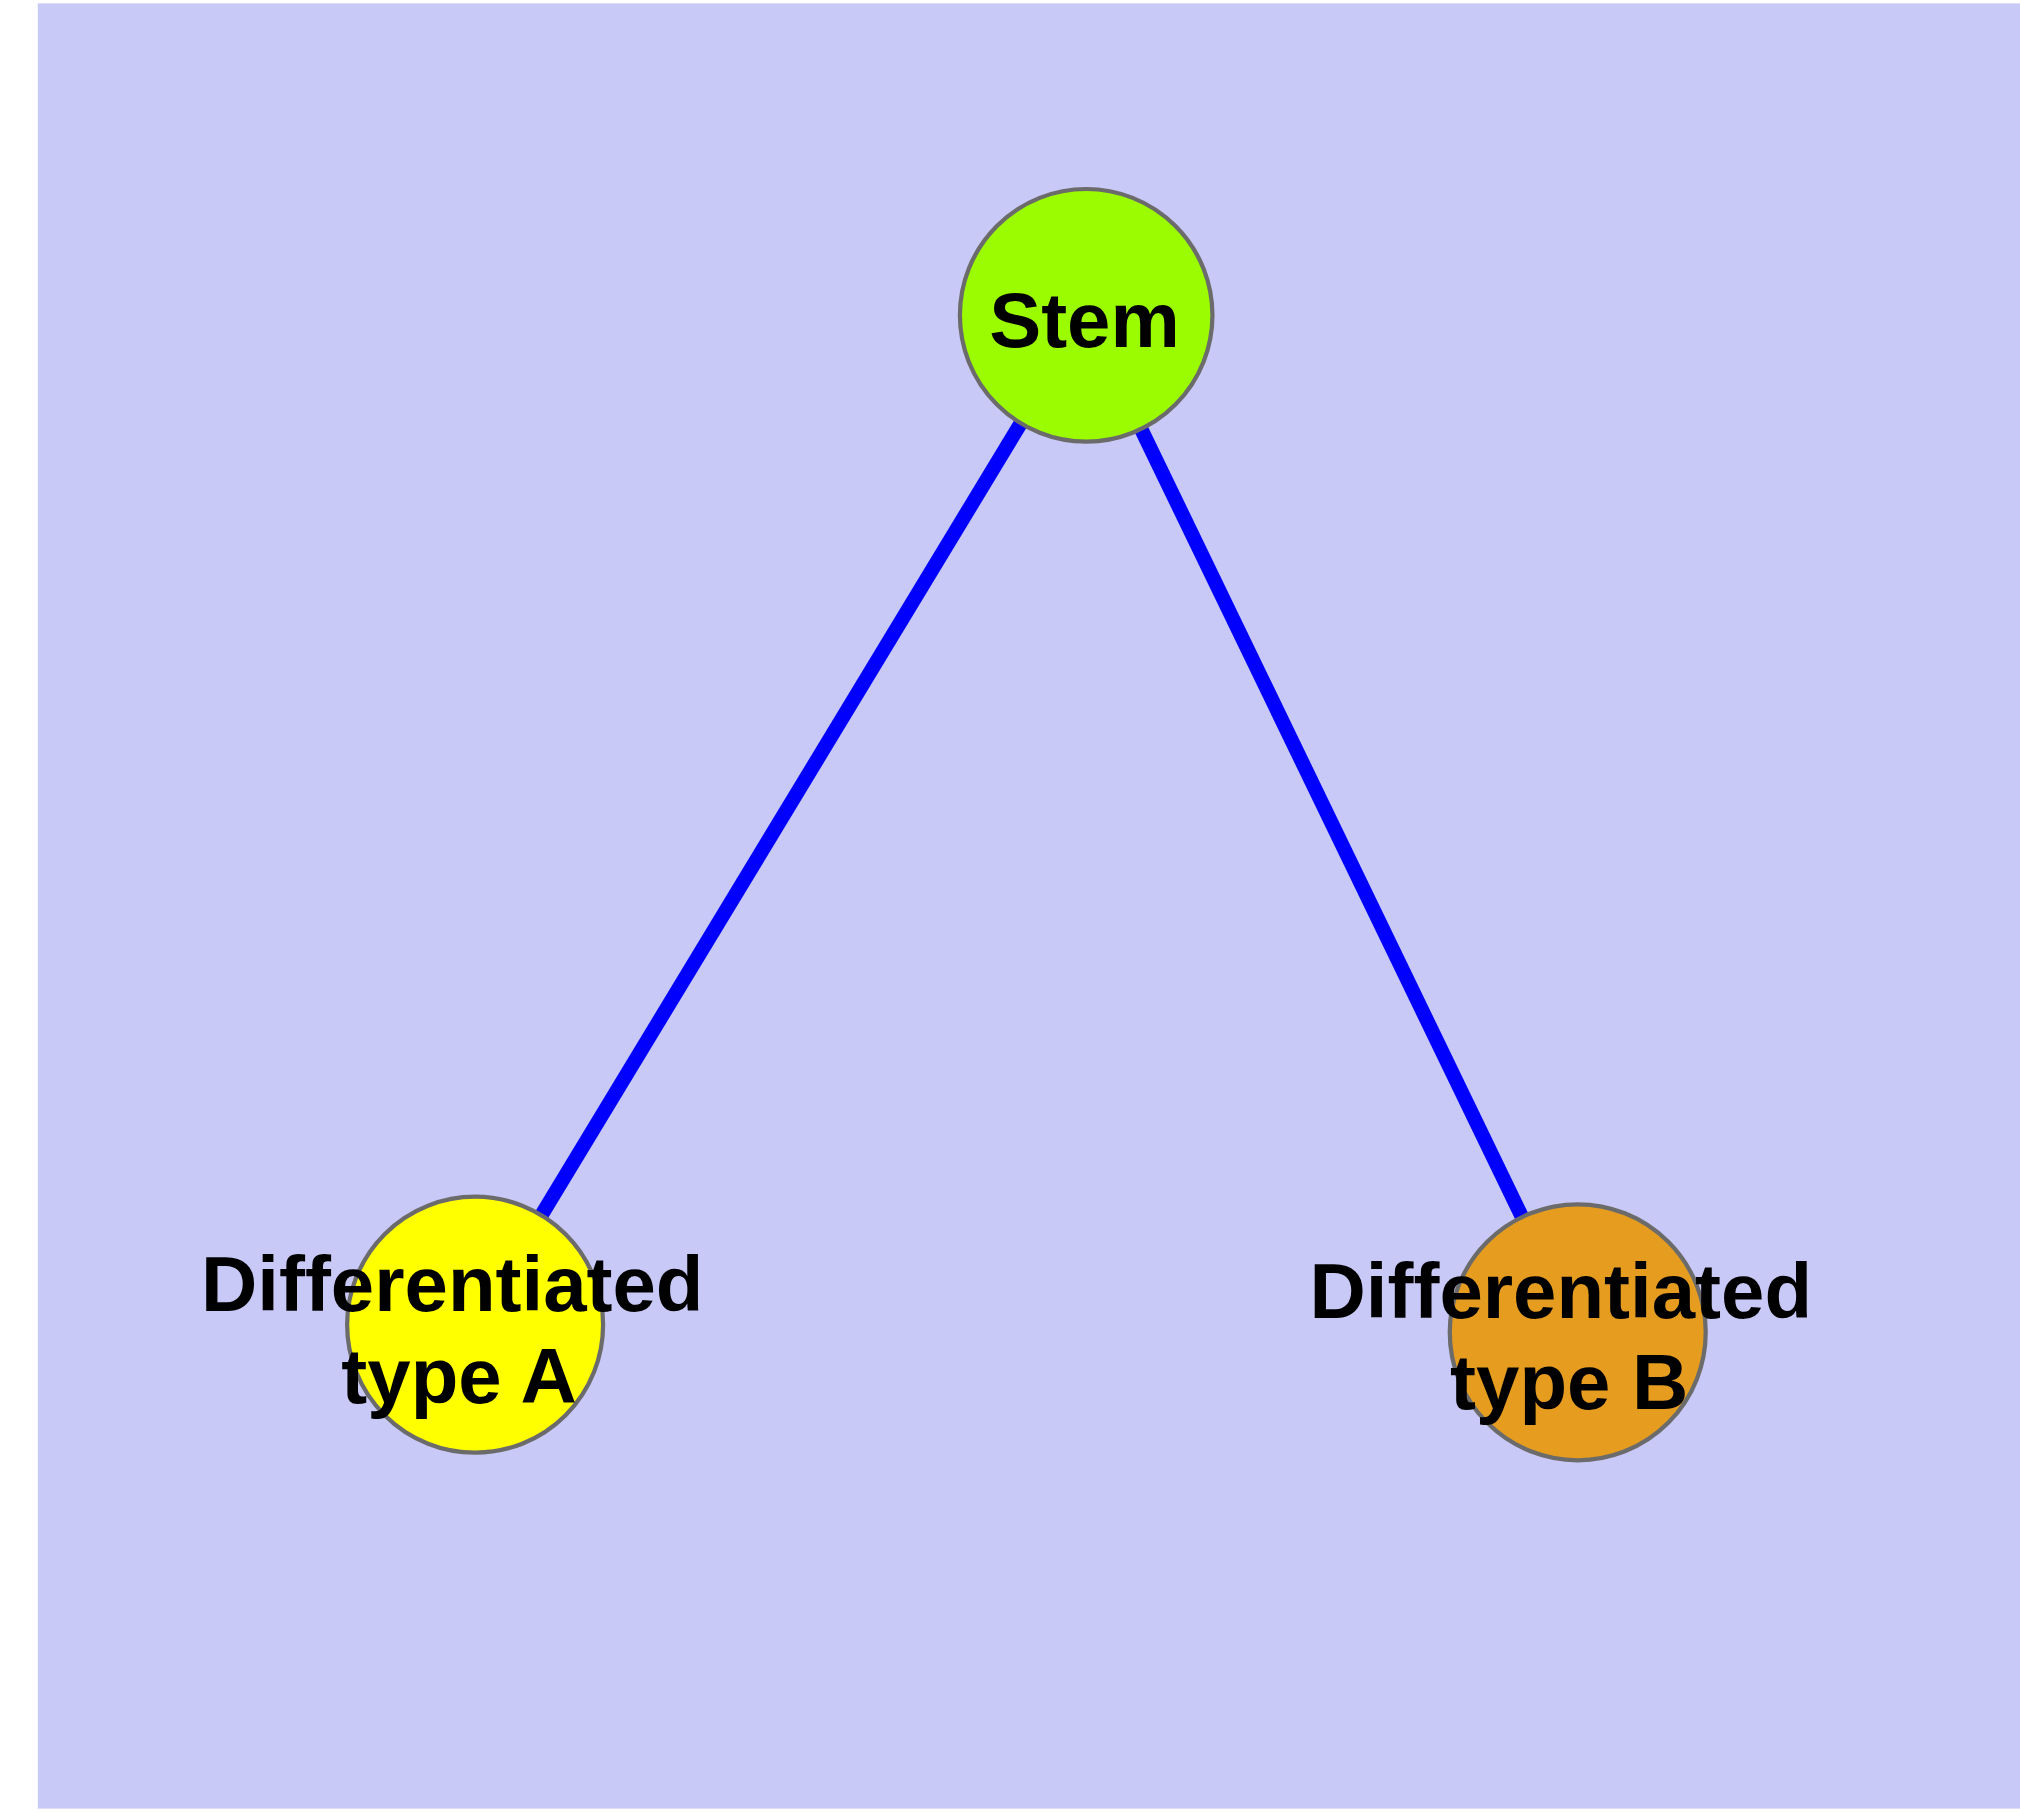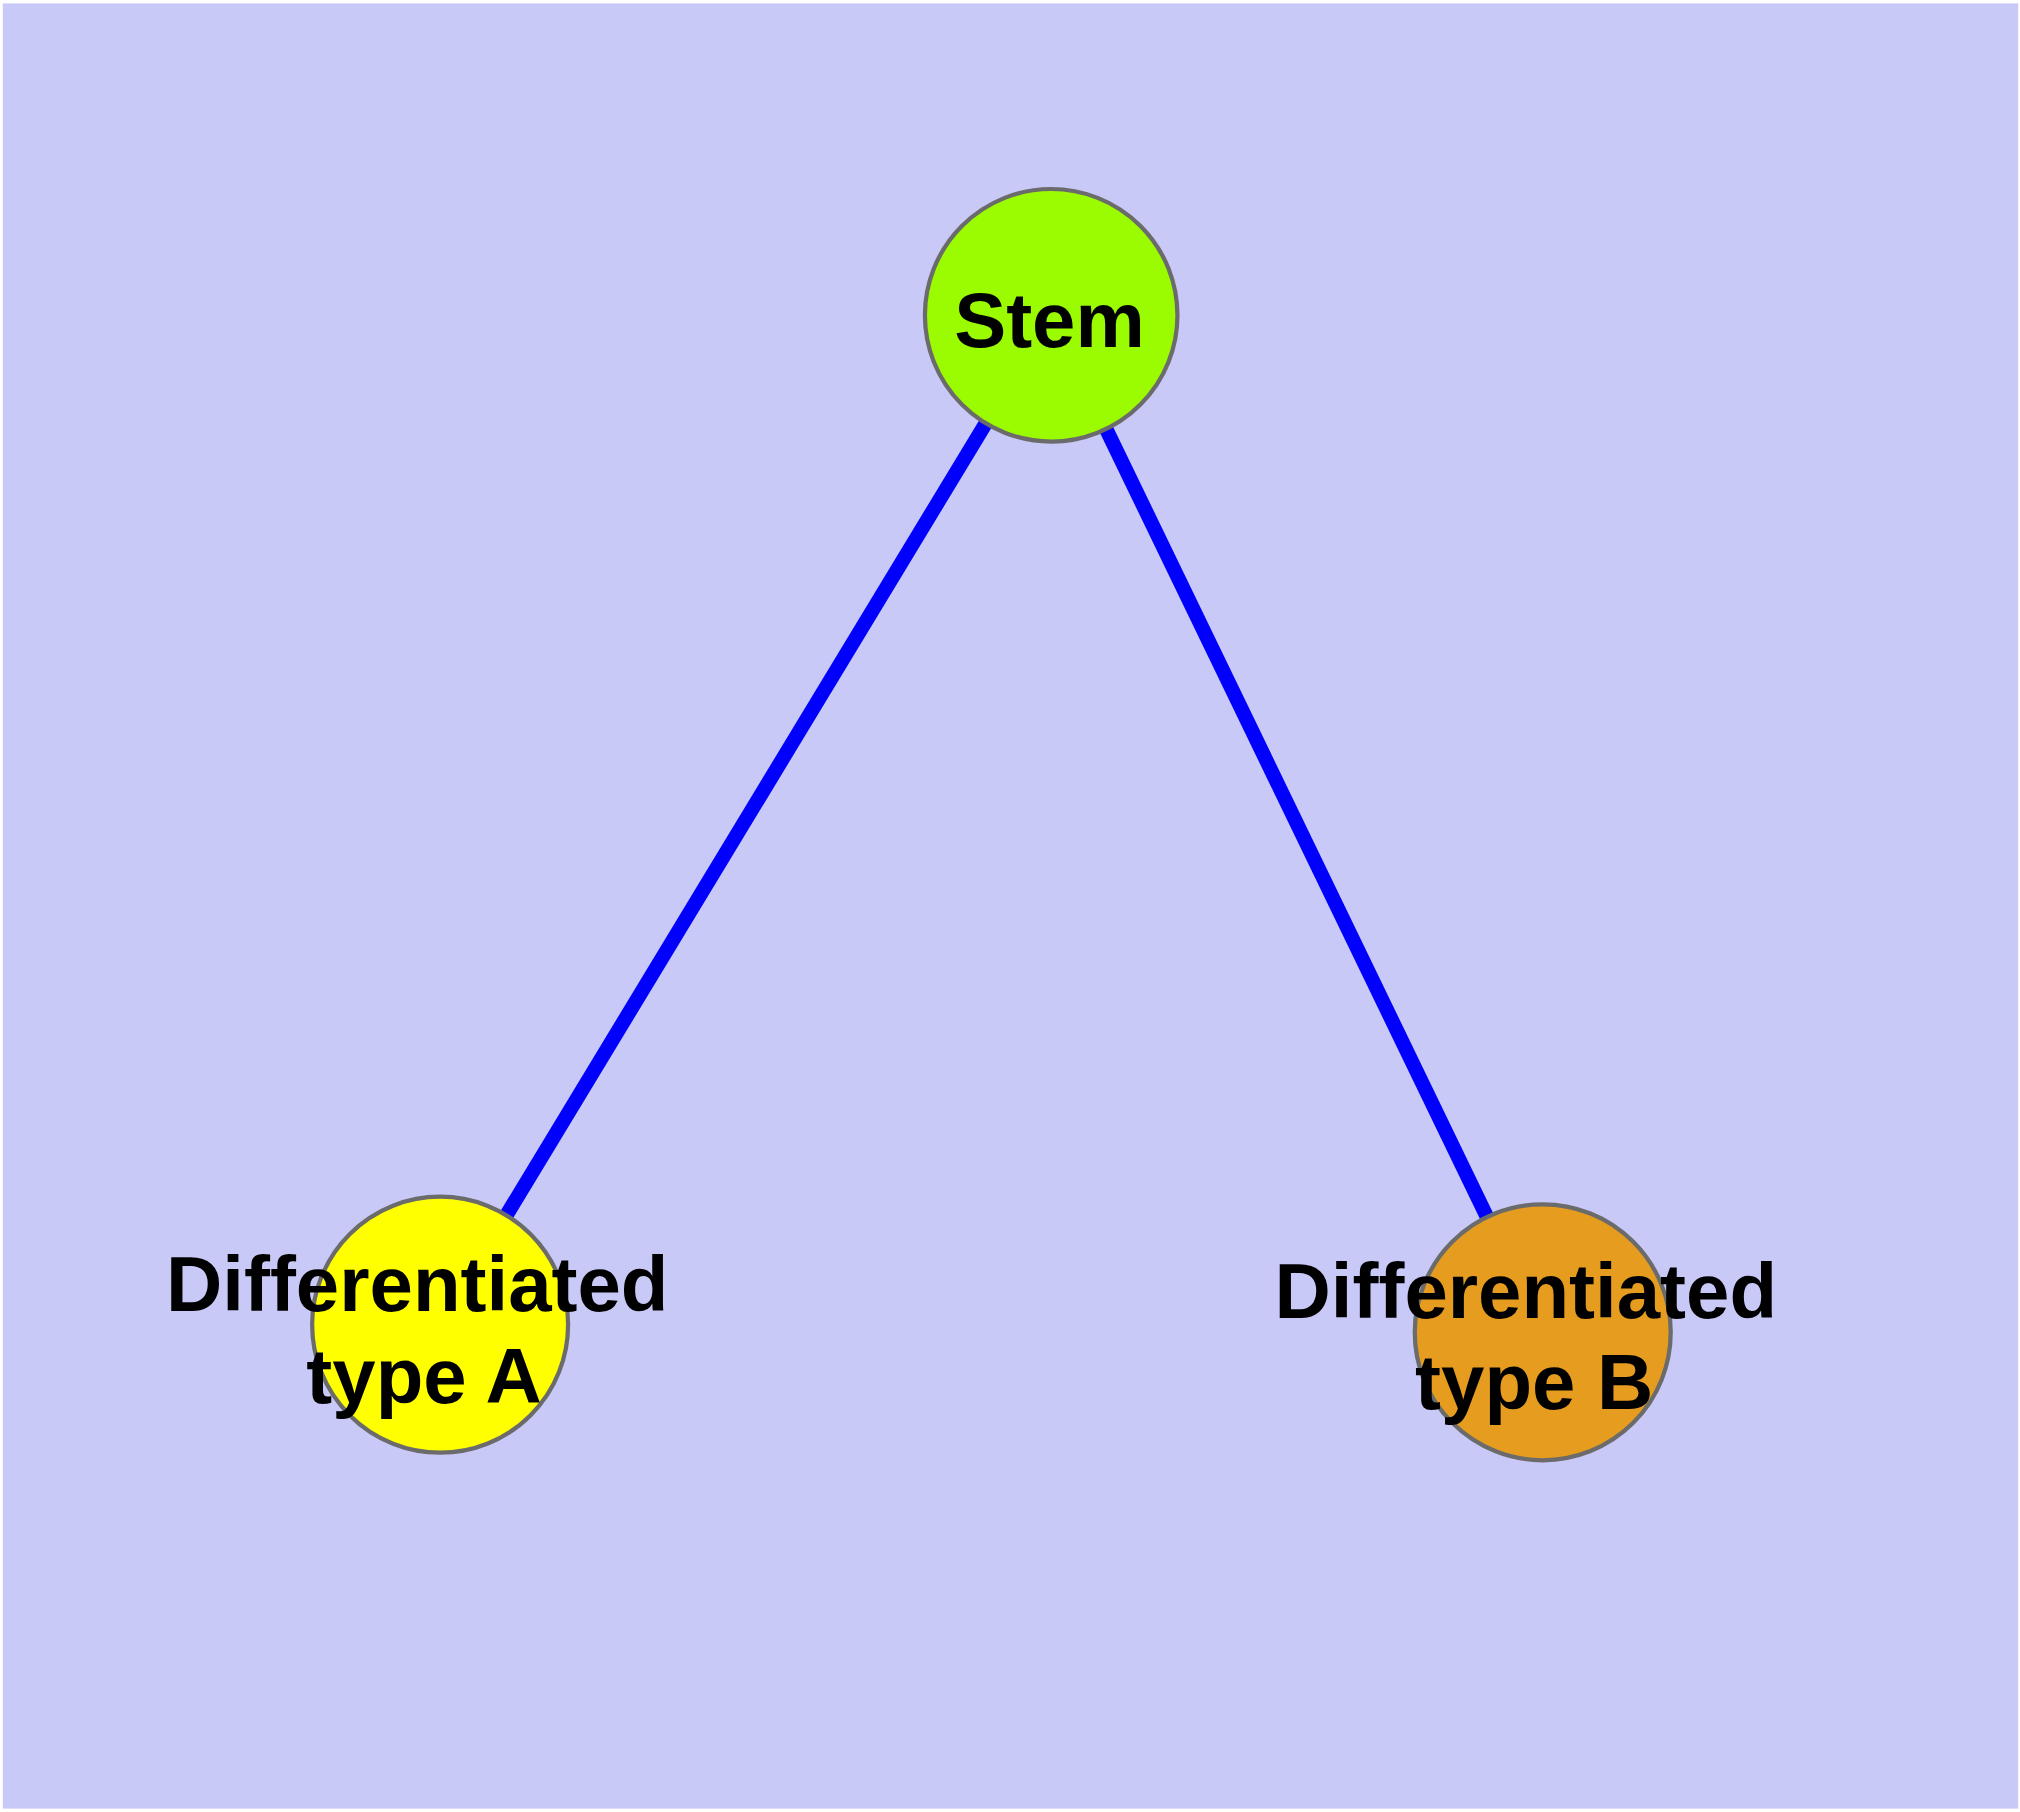--- a/index.html
+++ b/index.html
@@ -7,20 +7,21 @@
     padding: 0;
     background: #ffffff;
     width: 2021px;
     height: 1812px;
     overflow: hidden;
   }
   .diagram-wrap {
     position: relative;
     width: 1857px;
     height: 1812px;
+    margin-left: 35px;
   }
   svg {
     display: block;
   }
   .node-label {
     font-family: "Liberation Sans", "DejaVu Sans", sans-serif;
     font-weight: bold;
     font-size: 92px;
     fill: #000000;
   }

